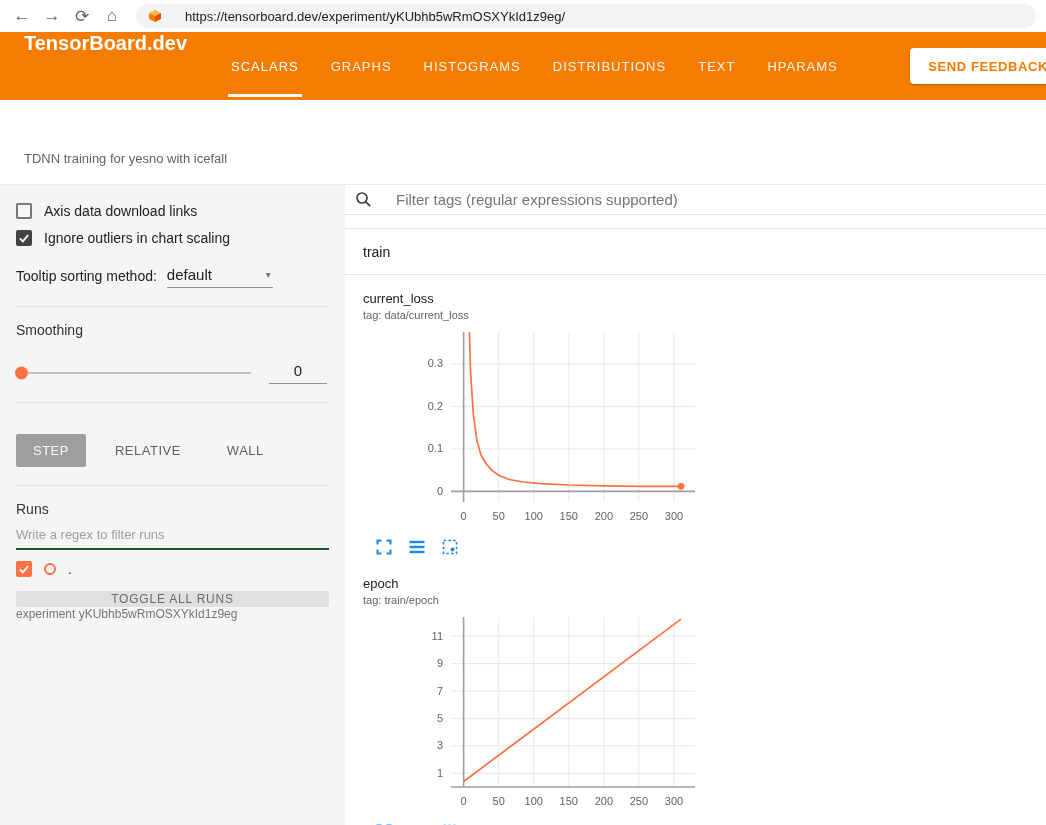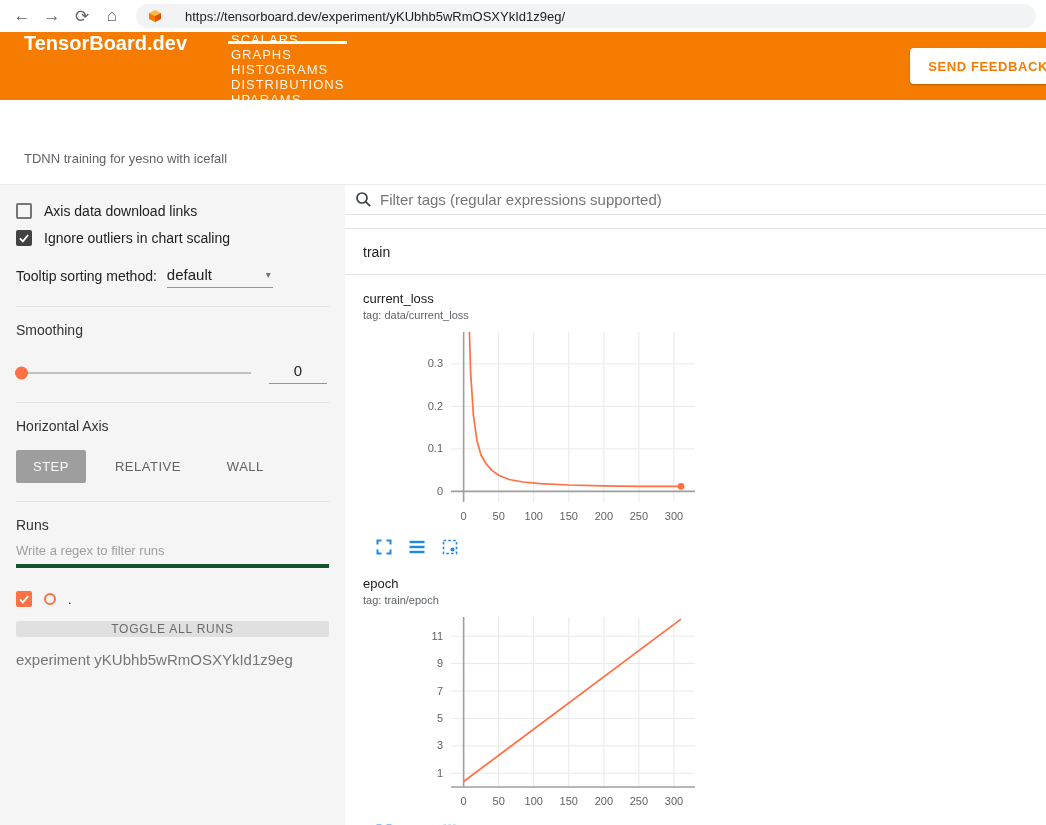--- a/index.html
+++ b/index.html
@@ -10,21 +10,21 @@
   .browser-bar { height:32px; display:flex; align-items:center; padding:0 10px 0 8px; background:#fff; gap:2px; }
   .nav-btn { width:28px; height:26px; display:flex; align-items:center; justify-content:center;
              font-size:17px; color:#5f6368; border-radius:50%; cursor:pointer; }
   .addr { flex:1; height:24px; background:#f1f3f4; border-radius:12px; display:flex; align-items:center;
           padding:0 12px; gap:23px; margin-left:8px; cursor:text; }
   .addr-url { font-size:13px; color:#202124; white-space:nowrap; }
 
   
   .app-header { height:68px; background:#f57c00; display:flex; position:relative; }
   .logo { color:#fff; font-size:20px; font-weight:bold; margin-left:24px; white-space:nowrap; }
-  .tabs { display:flex; height:100%; margin-left:28px;flex-direction:column; }
+  .tabs { display:flex; height:100%; margin-left:28px; }
   .tab { display:flex; align-items:center; height:100%; padding:0 16px; color:rgba(255,255,255,.92);
          font-size:13px; letter-spacing:1px; position:relative; cursor:pointer; white-space:nowrap; }
   .tab.active { color:#fff; }
   .tab.active::after { content:""; position:absolute; left:13px; right:13px; bottom:3px; height:3px; background:#fff; }
   .feedback-btn { position:absolute; right:-20px; top:50%; transform:translateY(-50%); background:#fff; color:#f57c00;
                   border:none; height:36px; padding:0 18px; font-size:13px; letter-spacing:.6px; font-weight:bold;
                   border-radius:4px; cursor:pointer; box-shadow:0 1px 2px rgba(0,0,0,.25); white-space:nowrap; }
 
   
   .subheader { height:85px; display:flex; align-items:flex-end; padding:0 0 18px 24px; border-bottom:1px solid #ececec; }
@@ -54,32 +54,32 @@
   .slider-row { display:flex; align-items:center; gap:18px; margin-top:24px; padding:0 2px; }
   .slider { flex:1; height:2px; background:#c0c0c0; position:relative; cursor:pointer; }
   .slider-thumb { position:absolute; left:0; top:50%; transform:translate(-3px,-50%); width:13px; height:13px;
                   border-radius:50%; background:#ff7043; cursor:grab; }
   .smooth-val { width:58px; text-align:center; font-size:15px; color:#212121; border-bottom:1px solid #949494;
                 padding-bottom:4px; }
   .axis-btns { display:flex; gap:12px; margin-top:16px; align-items:center; }
   .axis-btn { padding:9px 17px; font-size:13px; letter-spacing:.5px; color:#616161; border:none; background:transparent;
               border-radius:2px; cursor:pointer; font-family:Liberation Sans, sans-serif; }
   .axis-btn.active { background:#9e9e9e; color:#fafafa; }
-  .runs-input { width:100%; background:transparent; border:none; outline:none; border-bottom:4px solid #14532d;
-                padding:10px 0 6px; font-size:13px; color:#212121; margin-bottom:21px; font-family:inherit; }
+  .runs-input { width:100%; background:transparent; border:none; outline:none; border-bottom:2px solid #14532d;
+                padding:10px 0 6px; font-size:13px; color:#212121; margin-bottom:9px; font-family:inherit; }
   .runs-input::placeholder { color:#9e9e9e; }
   .run-row { display:flex; align-items:center; gap:12px; margin:2px 0 10px; }
   .run-circle { width:12px; height:12px; border:2px solid #ff7043; border-radius:50%; flex-shrink:0; }
   .run-name { font-size:13px; color:#212121; }
   .toggle-btn { width:100%; height:16px; background:#e0e0e0; color:#6b6b6b; font-size:12px; letter-spacing:.8px;
                 border:none; border-radius:2px; cursor:pointer; margin-top:4px; font-family:inherit; }
-  .exp-note { margin-top:14px; font-size:15px; color:#757575; }
-
-  
-  .filter-row { display:flex; align-items:center; gap:8px; height:30px; padding:0 10px; border-bottom:1px solid #e3e3e3; }
+  .exp-note { margin-top:0; font-size:12px; color:#757575; }
+
+  
+  .filter-row { display:flex; align-items:center; gap:24px; height:30px; padding:0 10px; border-bottom:1px solid #e3e3e3; }
   .filter-input { flex:1; border:none; outline:none; font-size:15px; color:#202124; background:transparent; font-family:inherit; }
   .filter-input::placeholder { color:#757575; }
   .tag-card { margin-top:13px; border-top:1px solid #e3e3e3; }
   .tag-card-header { height:46px; display:flex; align-items:center; padding-left:18px; font-size:14px; color:#212121;
                      border-bottom:1px solid #e3e3e3; cursor:pointer; }
   .charts-wrap { display:flex; flex-wrap:wrap; padding:16px 0 0 18px; }
   .chart-block { width:336px; margin:0 6px 20px 0; }
   .chart-title { font-size:13px; color:#212121; line-height:16px; }
   .chart-tag { font-size:11px; color:#5f6368; line-height:14px; margin:1px 0 4px; }
   .chart-tools { display:flex; gap:15px; margin:2px 0 0 12px; height:18px; }
@@ -107,22 +107,22 @@
   </div>
 </div>
 
 <div class="app-header">
   <div class="logo">TensorBoard.dev</div>
   <div class="tabs">
     <div class="tab active">SCALARS</div>
     <div class="tab">GRAPHS</div>
     <div class="tab">HISTOGRAMS</div>
     <div class="tab">DISTRIBUTIONS</div>
+    <div class="tab">TEXT</div>
     <div class="tab">HPARAMS</div>
-    <div class="tab">TEXT</div>
   </div>
   <button class="feedback-btn">SEND FEEDBACK</button>
 </div>
 
 <div class="subheader">
   <div class="exp-title">TDNN training for yesno with icefall</div>
 </div>
 
 <div class="content">
 
@@ -153,21 +153,20 @@
       <div class="sec-label">Smoothing</div>
       <div class="slider-row">
         <div class="slider">
           <div class="slider-thumb"></div>
         </div>
         <div class="smooth-val">0</div>
       </div>
     </div>
 
     <div class="side-sec">
-      <div class="sec-label">Horizontal Axis</div>
       <div class="axis-btns">
         <button class="axis-btn active">STEP</button>
         <button class="axis-btn">RELATIVE</button>
         <button class="axis-btn">WALL</button>
       </div>
     </div>
 
     <div class="side-sec last">
       <div class="sec-label">Runs</div>
       <input class="runs-input" type="text" placeholder="Write a regex to filter runs" style="">

